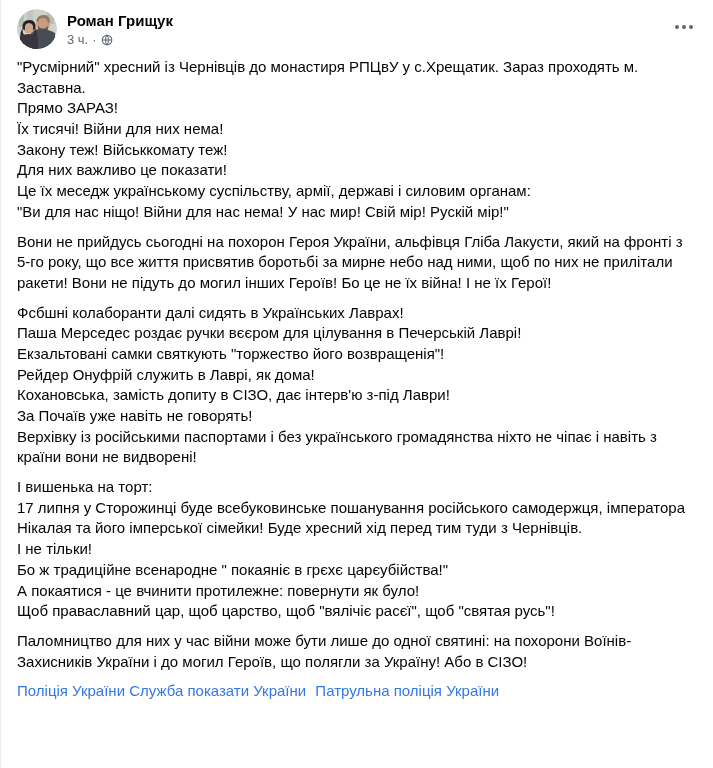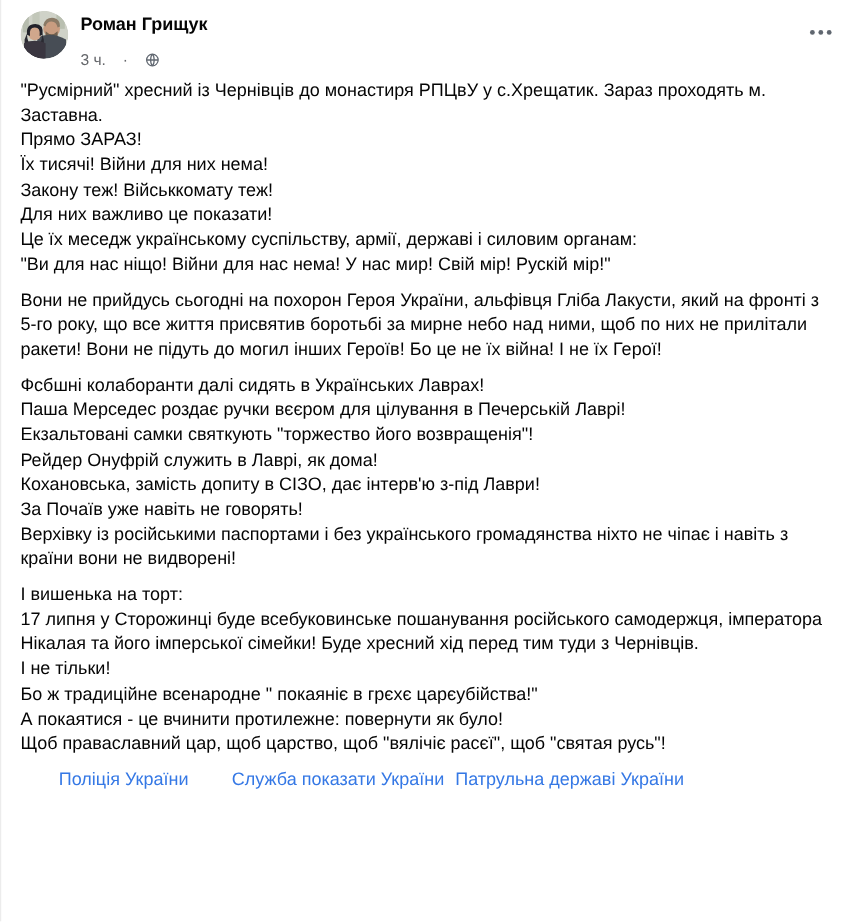--- a/index.html
+++ b/index.html
@@ -31,22 +31,22 @@
   .author-name {
     font-size: 15px;
     font-weight: 700;
     color: #050505;
     line-height: 19px;
     cursor: pointer;
   }
   .post-meta {
     display: flex;
     align-items: center;
-    gap: 14px;
-    margin-top: 12px;
+    gap: 4px;
+    margin-top: 2px;
     font-size: 13px;
     color: #65676b;
     line-height: 16px;
   }
   .menu-button {
     margin-left: auto;
     margin-top: 10px;
     display: flex;
     gap: 3px;
     padding: 6px 4px;
@@ -65,21 +65,20 @@
     line-height: 1.38;
   }
   .post-paragraph {
     white-space: pre-line;
     margin: 0 0 9px 0;
   }
   .links-row { margin-bottom: 0; }
   .page-link {
     color: #3578e5;
     cursor: pointer;
-    margin-left: 32px;
   }
   .page-link:nth-of-type(3) { margin-left: 5px; }
   .globe-icon svg { display: block; }
 </style>
 </head>
 <body>
 
 <div class="post">
 
   <div class="post-header">
@@ -147,16 +146,17 @@
 Рейдер Онуфрій служить в Лаврі, як дома!
 Кохановська, замість допиту в СІЗО, дає інтерв'ю з-під Лаври!
 За Почаїв уже навіть не говорять!
 Верхівку із російськими паспортами і без українського громадянства ніхто не чіпає і навіть з країни вони не видворені!</p>
       <p class="post-paragraph">І вишенька на торт:
 17 липня у Сторожинці буде всебуковинське пошанування російського самодержця, імператора Нікалая та його імперської сімейки! Буде хресний хід перед тим туди з Чернівців.
 І не тільки!
 Бо ж традиційне всенародне " покаяніє в грєхє царєубійства!"
 А покаятися - це вчинити протилежне: повернути як було!
 Щоб праваславний цар, щоб царство, щоб "вялічіє расєї", щоб "святая русь"!</p>
-      <p class="post-paragraph links-row"><span class="page-link">Поліція України</span> <span class="page-link">Служба показати України</span> <span class="page-link">Патрульна державі України</span></p>
+      <p class="post-paragraph">Паломництво для них у час війни може бути лише до одної святині: на похорони Воїнів-Захисників України і до могил Героїв, що полягли за Україну! Або в СІЗО!</p>
+      <p class="post-paragraph links-row"><span class="page-link">Поліція України</span> <span class="page-link">Служба показати України</span> <span class="page-link">Патрульна поліція України</span></p>
     </div>
 
 </div>
 
 </body></html>

